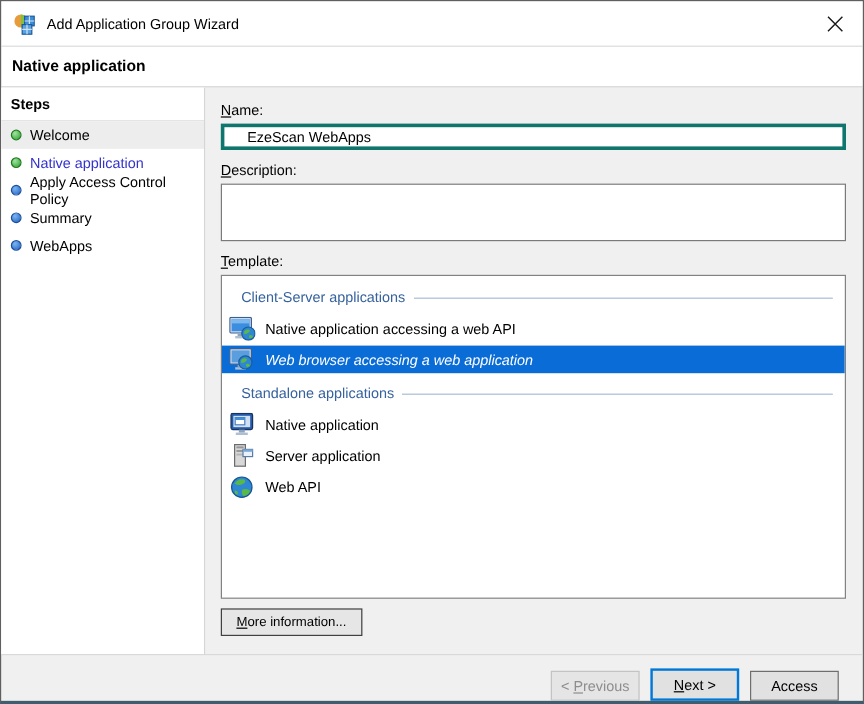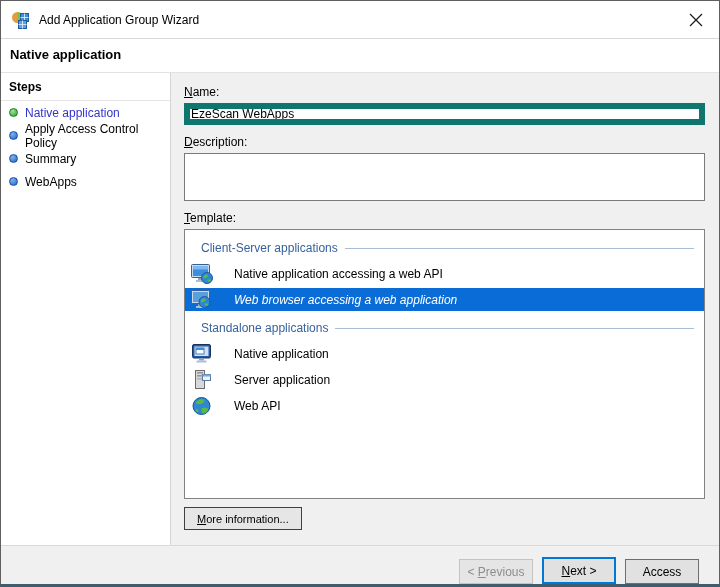--- a/index.html
+++ b/index.html
@@ -22,28 +22,28 @@
   .steps-title{font-size:12px;font-weight:bold;padding:7px 0 6px 8px;border-bottom:1px solid #e4e4e4;}
   .step{display:flex;align-items:center;height:23px;padding-left:8px;font-size:12px;color:#000;cursor:default;}
   .step.highlighted{background:#ededed;}
   .step.current .lbl{color:#3333cc;}
   .bullet{width:9px;height:9px;border-radius:50%;margin-right:7px;flex:0 0 auto;}
   .step.done .bullet,.step.current .bullet{background:radial-gradient(circle at 35% 30%,#9fe49f,#2e9e2e);border:1px solid #1d7a1d;}
   .step.pending .bullet{background:radial-gradient(circle at 35% 30%,#7db4f0,#1f62c4);border:1px solid #1b4f9e;}
   
   .content{flex:1;padding:12px 14px 0 13px;min-width:0;}
   .field-label{display:block;font-size:12px;margin-bottom:4px;color:#000;}
-  .text-input{width:100%;height:22px;border:6px solid #0f766e;font-size:12px;padding:2px 1px;background:#fff;outline:none;}
+  .text-input{width:100%;height:22px;border:3px solid #0f766e;font-size:12px;padding:2px 19px;background:#fff;outline:none;}
   .desc-area{width:100%;height:48px;border:1px solid #7a7a7a;font-size:12px;padding:3px 5px;background:#fff;resize:none;outline:none;display:block;}
   .spacer10{height:10px;}
   .listbox{width:100%;height:270px;border:1px solid #828282;background:#fff;padding-top:8px;overflow:hidden;}
   .group-header{display:flex;align-items:center;gap:7px;padding:0 10px 0 16px;height:20px;margin-bottom:4px;}
   .group-header .gh-text{font-size:12px;color:#36629e;white-space:nowrap;}
   .group-header .rule{flex:1;height:1px;background:#a9bed2;}
-  .tmpl-row{display:flex;align-items:center;height:23px;padding-left:6px;gap:21px;margin-bottom:3px;cursor:default;}
+  .tmpl-row{display:flex;align-items:center;height:23px;padding-left:6px;gap:8px;margin-bottom:3px;cursor:default;}
   .tmpl-row .tmpl-label{font-size:12px;color:#000;white-space:nowrap;}
   .tmpl-row.selected{background:#0a6cd6;}
   .tmpl-row.selected .tmpl-label{color:#fff;font-style:italic;}
   .tmpl-icon{width:22px;height:20px;flex:0 0 auto;}
   
   .more-info-btn{margin-top:8px;height:23px;padding:0 12px;font-size:11px;background:#e6e6e6;
                  border:1px solid #404040;color:#000;cursor:pointer;}
   .footer{flex:0 0 auto;height:39px;background:#f0f0f0;border-top:1px solid #d9d9d9;
           display:flex;align-items:flex-end;justify-content:flex-end;gap:9px;padding-right:20px;}
   .btn{width:74px;height:25px;font-size:12px;background:#e1e1e1;border:1px solid #8a8a8a;color:#000;cursor:pointer;}
@@ -75,20 +75,24 @@
       </svg>
     </span>
   </div>
 
   <div class="heading">Native application</div>
 
   <div class="body">
 
     <div class="sidebar">
       <div class="steps-title">Steps</div>
+      <div class="step done highlighted">
+        <span class="bullet"></span>
+        <span class="lbl">Welcome</span>
+      </div>
       <div class="step current">
         <span class="bullet"></span>
         <span class="lbl">Native application</span>
       </div>
       <div class="step pending">
         <span class="bullet"></span>
         <span class="lbl">Apply Access Control Policy</span>
       </div>
       <div class="step pending">
         <span class="bullet"></span>

